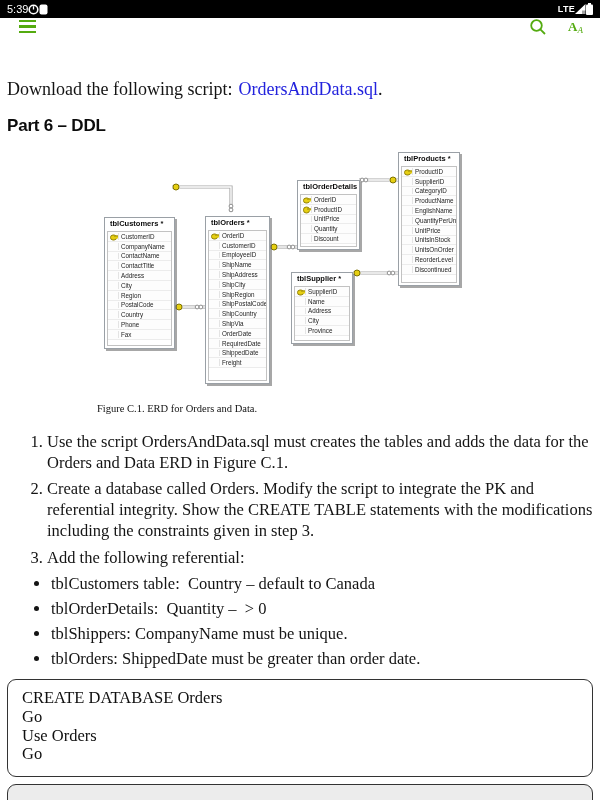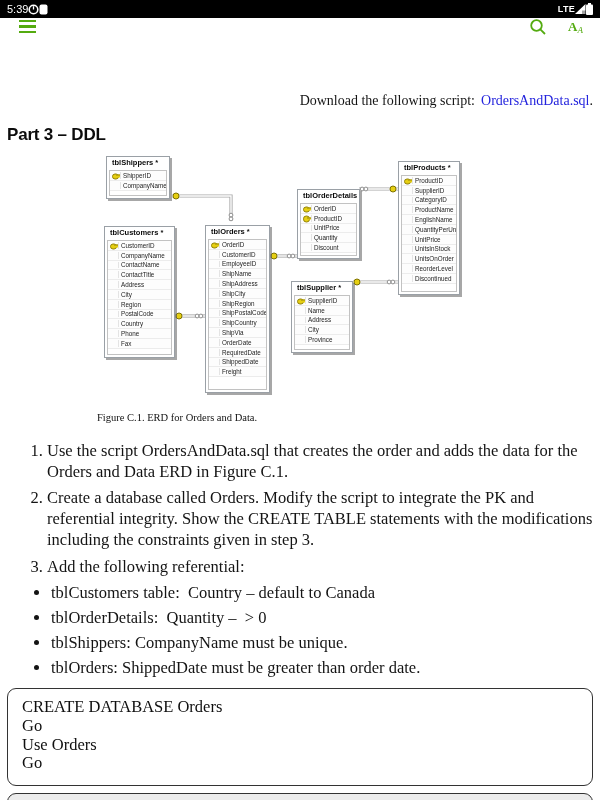--- a/index.html
+++ b/index.html
@@ -26,21 +26,21 @@
     flex-direction:column; gap:3px; padding:2px; }
   .hamburger span{ width:17px; height:2.4px; background:#54ab10; display:block; }
   .bar-actions{ display:flex; align-items:center; gap:21px; }
   .icon-btn{ background:none; border:none; cursor:pointer; padding:0;
     color:#54ab10; display:flex; align-items:center; }
   .font-ic{ font-family:"Liberation Serif", serif; color:#54ab10; line-height:1; }
   .font-ic .big{ font-size:13px; font-weight:bold; }
   .font-ic .small{ font-size:9px; font-style:italic; vertical-align:-2px; }
   
   .doc{ padding:0 7px; }
-  .intro{ margin-top:35px; font-size:14px;text-align:right; }
+  .intro{ margin-top:21px; font-size:18px; }
   .intro a{ color:#2323dd; text-decoration:none; margin-left:6px; }
   .part-heading{
     margin-top:16px; font-family:"Liberation Sans", sans-serif;
     font-size:17px; font-weight:bold; color:#0c0c0c; letter-spacing:-.2px;
   }
   
   .erd{ position:relative; height:260px; margin:1px -7px 0 -7px; }
   #erd-svg{ position:absolute; left:0; top:0; }
   .erd-table{
     position:absolute; background:#fff; border:1px solid #9aa0a6;
@@ -122,21 +122,21 @@
       <button class="icon-btn" aria-label="reading settings">
         <span class="font-ic"><span class="big">A</span><span class="small">A</span></span>
       </button>
     </div>
   </div>
 
   <div class="doc">
 
     <p class="intro"><span>Download the following script:</span><a href="#">OrdersAndData.sql</a><span>.</span></p>
 
-    <h2 class="part-heading">Part 3 – DDL</h2>
+    <h2 class="part-heading">Part 6 – DDL</h2>
 
     <div class="erd" id="erd">
       <svg id="erd-svg" width="600" height="260" viewBox="0 0 600 260">
           <polyline points="172,50 231,50 231,75" fill="none" stroke="#a8a8a8" stroke-width="3.2"></polyline>
           <polyline points="172,50 231,50 231,75" fill="none" stroke="#ffffff" stroke-width="1.4"></polyline>
           <circle cx="231" cy="69.1" r="1.9" fill="#fff" stroke="#8f8f8f" stroke-width="1"></circle>
           <circle cx="231" cy="72.9" r="1.9" fill="#fff" stroke="#8f8f8f" stroke-width="1"></circle>
           <circle cx="176" cy="50" r="3" fill="#e6cf12" stroke="#7e7200" stroke-width="1"></circle>
           <polyline points="175,170 205,170" fill="none" stroke="#a8a8a8" stroke-width="3.2"></polyline>
           <polyline points="175,170 205,170" fill="none" stroke="#ffffff" stroke-width="1.4"></polyline>
@@ -152,32 +152,20 @@
           <polyline points="359,43 398,43" fill="none" stroke="#ffffff" stroke-width="1.4"></polyline>
           <circle cx="362.1" cy="43" r="1.9" fill="#fff" stroke="#8f8f8f" stroke-width="1"></circle>
           <circle cx="365.9" cy="43" r="1.9" fill="#fff" stroke="#8f8f8f" stroke-width="1"></circle>
           <circle cx="393" cy="43" r="3" fill="#e6cf12" stroke="#7e7200" stroke-width="1"></circle>
           <polyline points="353,136 398,136" fill="none" stroke="#a8a8a8" stroke-width="3.2"></polyline>
           <polyline points="353,136 398,136" fill="none" stroke="#ffffff" stroke-width="1.4"></polyline>
           <circle cx="389.1" cy="136" r="1.9" fill="#fff" stroke="#8f8f8f" stroke-width="1"></circle>
           <circle cx="392.9" cy="136" r="1.9" fill="#fff" stroke="#8f8f8f" stroke-width="1"></circle>
           <circle cx="357" cy="136" r="3" fill="#e6cf12" stroke="#7e7200" stroke-width="1"></circle>
         </svg>
-    <div class="erd-table" style="left: 106px; top: 10px; width: 64px; height: 43px;">
-          <div class="erd-h">tblShippers *</div>
-          <div class="erd-f">
-            <div class="erd-row">
-              <span class="pkkey"></span>
-              <span class="fname">ShipperID</span>
-            </div>
-            <div class="erd-row">
-              <span class="fname">CompanyName</span>
-            </div>
-          </div>
-        </div>
         <div class="erd-table" style="left: 104px; top: 80px; width: 71px; height: 132px;">
           <div class="erd-h">tblCustomers *</div>
           <div class="erd-f">
             <div class="erd-row">
               <span class="pkkey"></span>
               <span class="fname">CustomerID</span>
             </div>
             <div class="erd-row">
               <span class="fname">CompanyName</span>
             </div>
@@ -338,21 +326,21 @@
             <div class="erd-row">
               <span class="fname">Discontinued</span>
             </div>
           </div>
         </div>
       </div>
 
     <div class="figure-caption">Figure C.1. ERD for Orders and Data.</div>
 
     <ol class="steps" id="steps">
-        <li>Use the script OrdersAndData.sql that creates the order and adds the data for the Orders and Data ERD in Figure C.1.</li>
+        <li>Use the script OrdersAndData.sql must creates the tables and adds the data for the Orders and Data ERD in Figure C.1.</li>
         <li>Create a database called Orders. Modify the script to integrate the PK and referential integrity. Show the CREATE TABLE statements with the modifications including the constraints given in step 3.</li>
         <li>Add the following referential:</li>
       </ol>
 
     <ul class="bullets" id="bullets">
         <li>tblCustomers table:&nbsp; Country – default to Canada</li>
         <li>tblOrderDetails:&nbsp; Quantity –&nbsp; &gt; 0</li>
         <li>tblShippers: CompanyName must be unique.</li>
         <li>tblOrders: ShippedDate must be greater than order date.</li>
       </ul>

